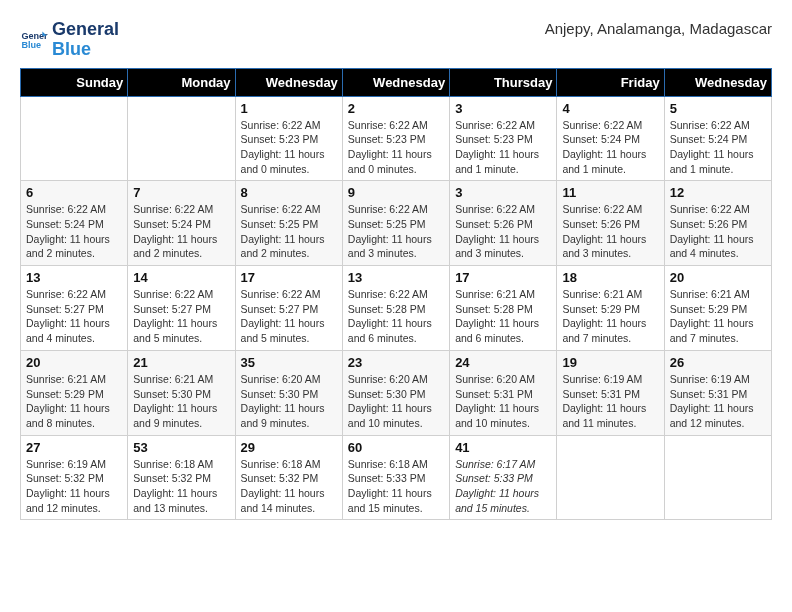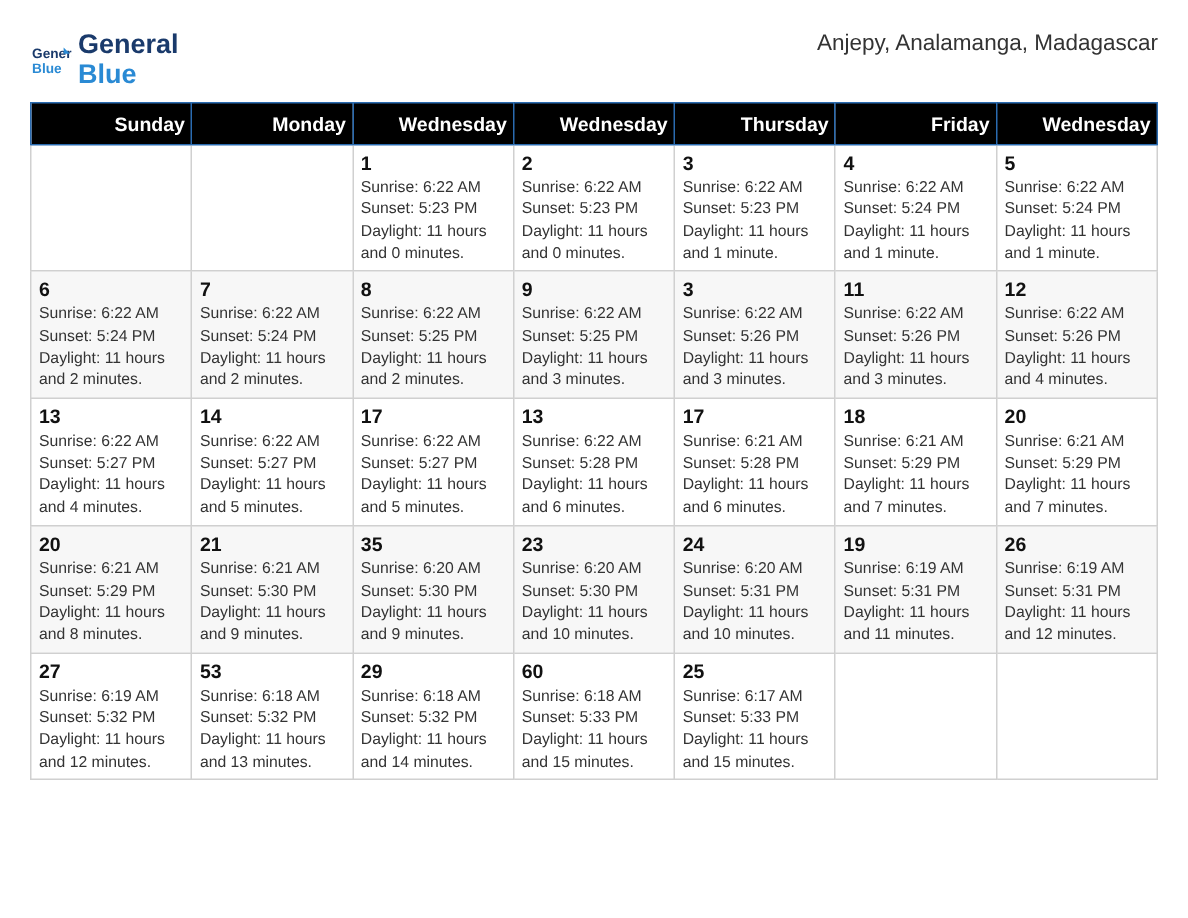--- a/index.html
+++ b/index.html
@@ -306,22 +306,22 @@
 Sunset: 5:32 PM
 Daylight: 11 hours and 14 minutes.</div>
         </td>
         <td>
           <span class="day-num">60</span>
           <div class="day-info" style="white-space: pre-line;">Sunrise: 6:18 AM
 Sunset: 5:33 PM
 Daylight: 11 hours and 15 minutes.</div>
         </td>
         <td>
-          <span class="day-num">25</span>
-          <div class="day-info" style="white-space: pre-line;">Sunrise: 6:17 AM
+          <span class="day-num">41</span>
+          <div class="day-info" style="white-space: pre-line; font-style: italic;">Sunrise: 6:17 AM
 Sunset: 5:33 PM
 Daylight: 11 hours and 15 minutes.</div>
         </td>
         <td class="empty"></td>
         <td class="empty"></td>
       </tr>
     </tbody>
 </table>
 
 </body></html>

